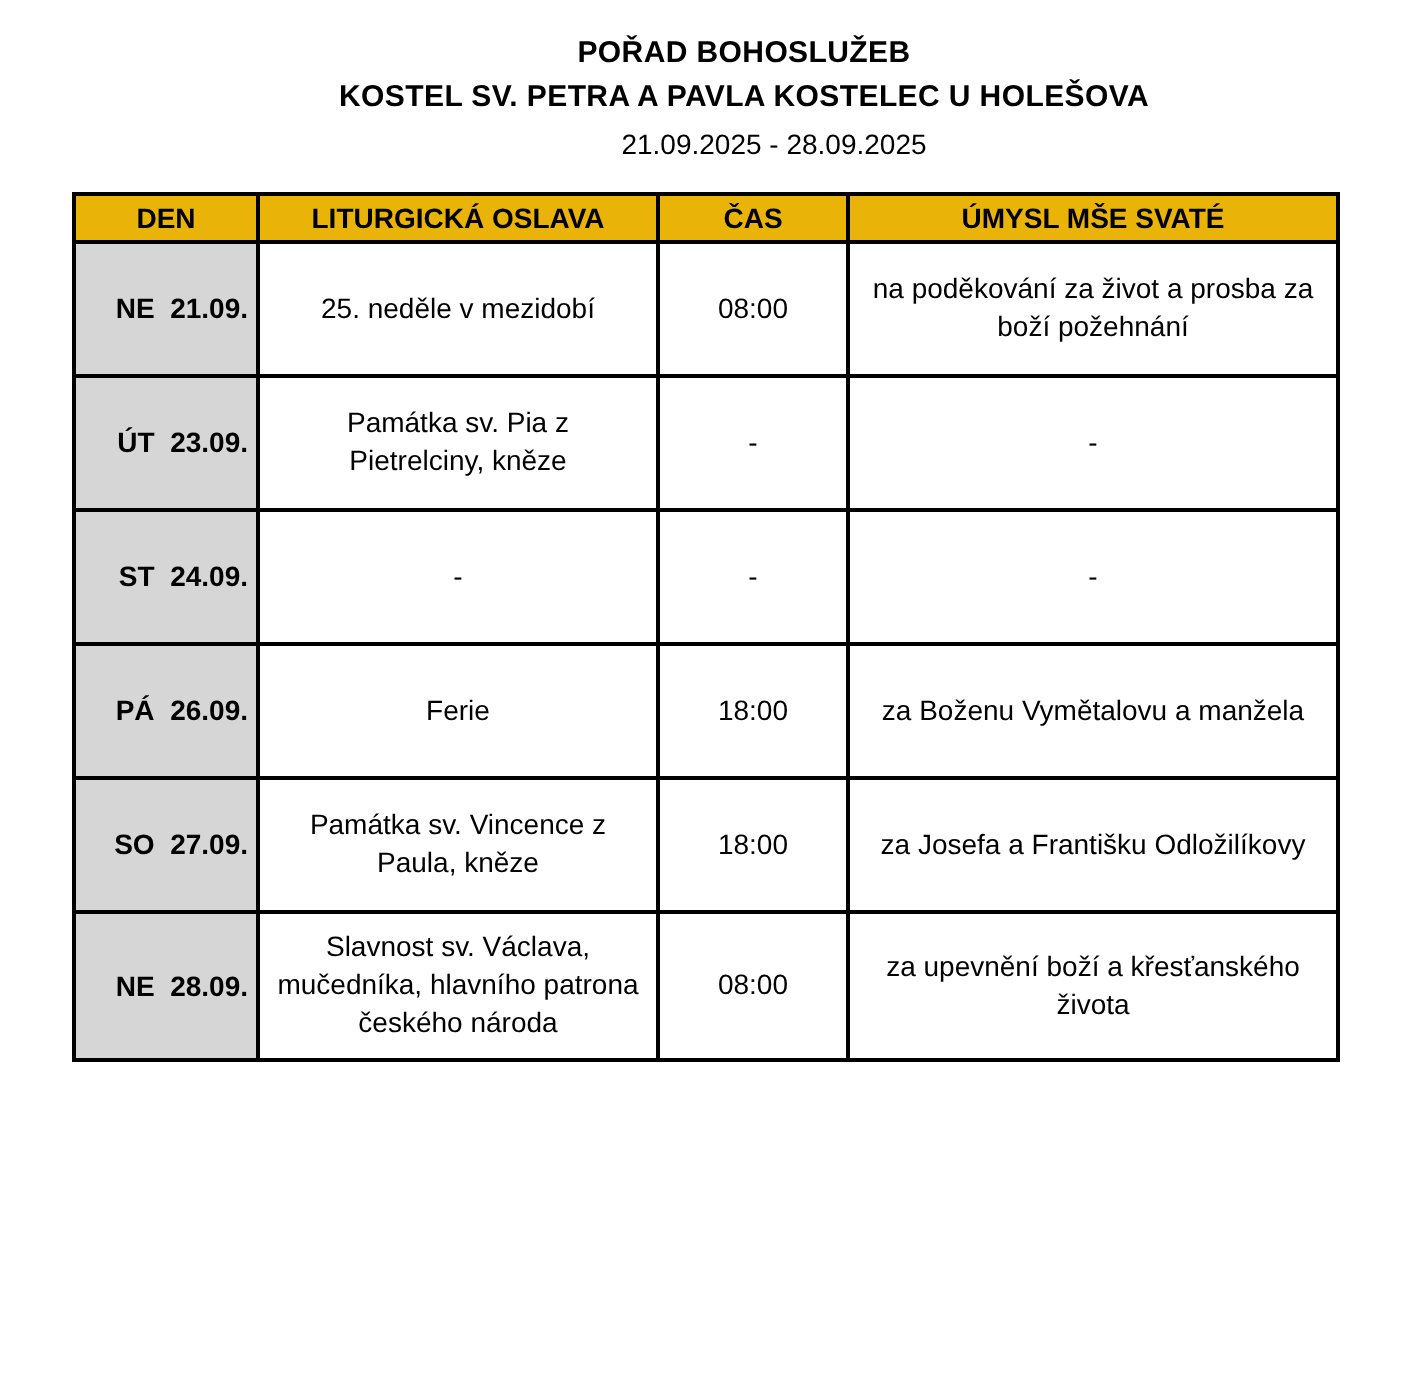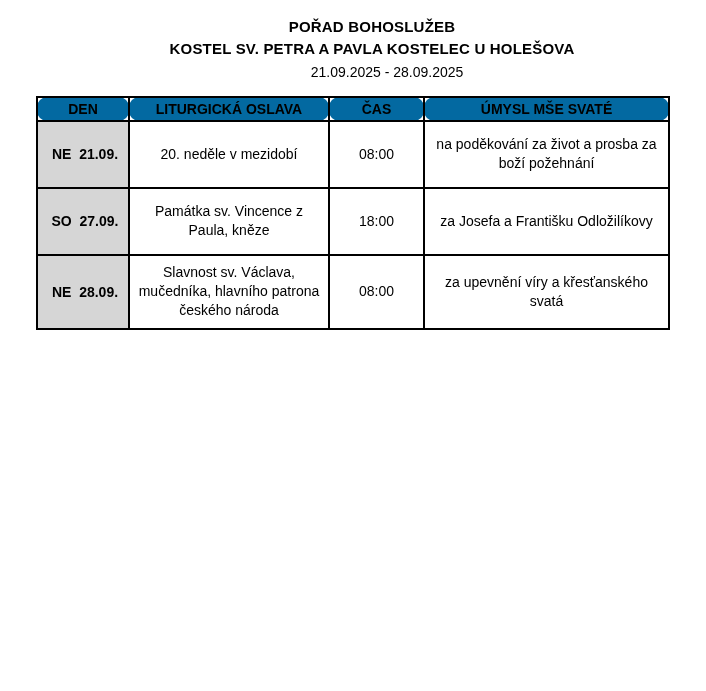--- a/index.html
+++ b/index.html
@@ -36,35 +36,34 @@
     margin: 14px auto 0 auto;
     width: 632px;
     table-layout: fixed;
   }
   table.schedule th, table.schedule td {
     border: 2px solid #000000;
     font-size: 14px;
     vertical-align: middle;
   }
   table.schedule th {
-    background: #0369a1;
+    background: #eab308;
     font-weight: bold;
     height: 24px;
     text-align: center;
     padding: 2px 4px;
-    border-radius: 10px;
   }
   col.c-den { width: 92px; }
   col.c-oslava { width: 200px; }
   col.c-cas { width: 95px; }
   col.c-umysl { width: 245px; }
   td.den {
     background: #d6d6d6;
     font-weight: bold;
-    text-align: center;
+    text-align: right;
     padding: 4px 4px 4px 8px;
     white-space: pre;
   }
   td.oslava, td.cas, td.umysl {
     background: #ffffff;
     text-align: center;
     padding: 6px 8px;
     line-height: 1.35;
   }
   tr.row { height: 67px; }
@@ -92,32 +91,50 @@
       <tr>
         <th>DEN</th>
         <th>LITURGICKÁ OSLAVA</th>
         <th>ČAS</th>
         <th>ÚMYSL MŠE SVATÉ</th>
       </tr>
     </thead>
     <tbody>
       <tr class="row">
         <td class="den">NE  21.09.</td>
-        <td class="oslava">20. neděle v mezidobí</td>
+        <td class="oslava">25. neděle v mezidobí</td>
         <td class="cas">08:00</td>
         <td class="umysl">na poděkování za život a prosba za boží požehnání</td>
+      </tr>
+      <tr class="row">
+        <td class="den">ÚT  23.09.</td>
+        <td class="oslava">Památka sv. Pia z Pietrelciny, kněze</td>
+        <td class="cas">-</td>
+        <td class="umysl">-</td>
+      </tr>
+      <tr class="row">
+        <td class="den">ST  24.09.</td>
+        <td class="oslava">-</td>
+        <td class="cas">-</td>
+        <td class="umysl">-</td>
+      </tr>
+      <tr class="row">
+        <td class="den">PÁ  26.09.</td>
+        <td class="oslava">Ferie</td>
+        <td class="cas">18:00</td>
+        <td class="umysl">za Boženu Vymětalovu a manžela</td>
       </tr>
       <tr class="row">
         <td class="den">SO  27.09.</td>
         <td class="oslava">Památka sv. Vincence z Paula, kněze</td>
         <td class="cas">18:00</td>
         <td class="umysl">za Josefa a Františku Odložilíkovy</td>
       </tr>
       <tr class="row row-last">
         <td class="den">NE  28.09.</td>
         <td class="oslava">Slavnost sv. Václava, mučedníka, hlavního patrona českého národa</td>
         <td class="cas">08:00</td>
-        <td class="umysl">za upevnění víry a křesťanského svatá</td>
+        <td class="umysl">za upevnění boží a křesťanského života</td>
       </tr>
     </tbody>
   </table>
 
 </div>
 
 </body></html>

